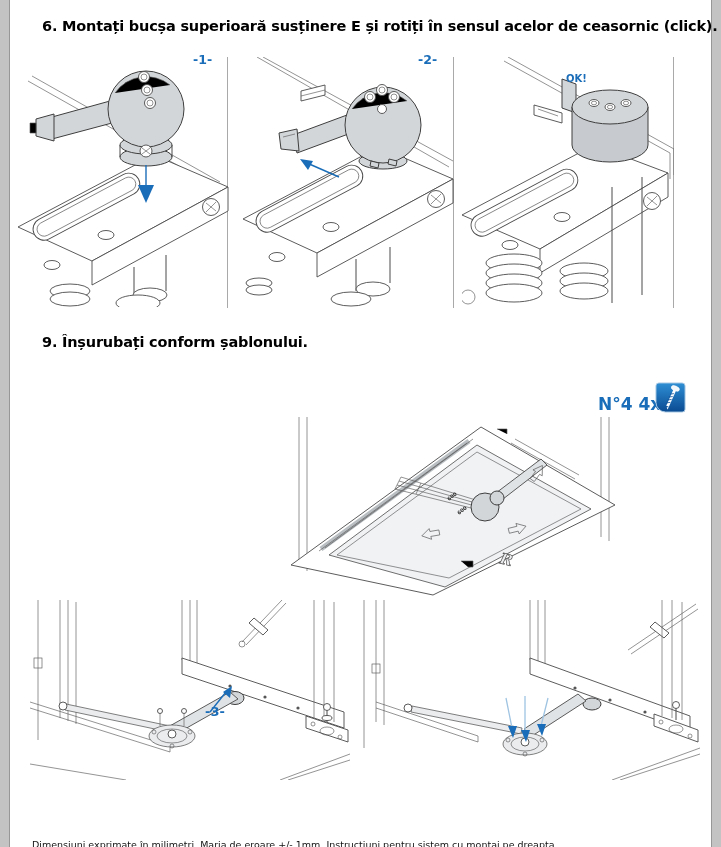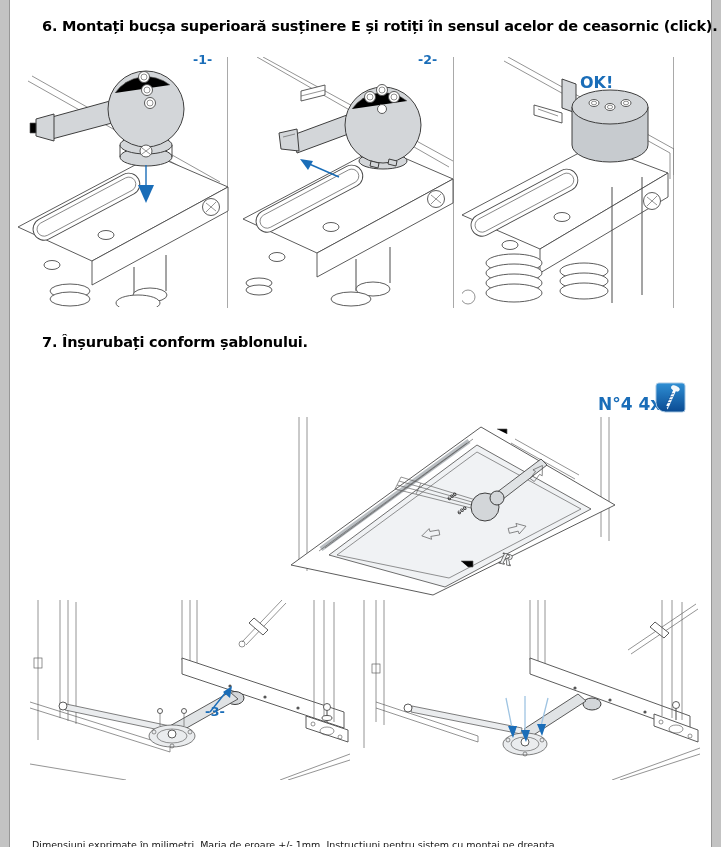--- a/index.html
+++ b/index.html
@@ -6,21 +6,21 @@
   body{font-family:"DejaVu Sans","Liberation Sans",sans-serif;background:#c3c3c3;}
   .page{position:relative;width:721px;height:847px;overflow:hidden;background:#c3c3c3;}
   .paper{position:absolute;left:9px;top:0;width:703px;height:847px;background:#ffffff;
          border-left:1px solid #979797;border-right:1px solid #979797;box-sizing:border-box;}
   .h6,.h7{position:absolute;font-weight:700;font-size:14.5px;color:#000;white-space:nowrap;letter-spacing:-0.2px;}
   .h6{left:32px;top:18px;}
   .h7{left:32px;top:334px;}
   .plabel{position:absolute;font-weight:700;font-size:12.5px;color:#1a6db8;}
   .l1{left:183px;top:52px;}
   .l2{left:408px;top:52px;}
-  .lok{left:570px;top:73px;font-size:16px;}
+  .lok{left:556px;top:73px;font-size:10px;}
   .l3{left:195px;top:704px;font-size:13px;}
   .spec{position:absolute;left:588px;top:394px;font-weight:700;font-size:17px;color:#1a6db8;white-space:nowrap;}
   .badge{position:absolute;left:645px;top:382px;width:31px;height:31px;}
   .ill{position:absolute;}
   .p1{left:8px;top:57px;width:212px;height:250px;}
   .p2{left:233px;top:57px;width:212px;height:250px;}
   .p3{left:452px;top:57px;width:212px;height:250px;}
   .mid{left:273px;top:417px;width:336px;height:180px;}
   .bl{left:20px;top:600px;width:320px;height:180px;}
   .br{left:350px;top:600px;width:340px;height:180px;}
@@ -173,21 +173,21 @@
           <ellipse class="thin" fill="none" cx="148" cy="50" rx="2.6" ry="1.8"></ellipse>
         <ellipse class="face" cx="164" cy="46" rx="5" ry="3.5"></ellipse>
           <ellipse class="thin" fill="none" cx="164" cy="46" rx="2.6" ry="1.8"></ellipse>
       </g>
     </svg>
 
     <div class="plabel l1">-1-</div>
     <div class="plabel l2">-2-</div>
     <div class="plabel lok">OK!</div>
 
-    <div class="h7">7. Înșurubați conform șablonului.</div>
+    <div class="h7">9. Înșurubați conform șablonului.</div>
 
     <div class="spec">N°4 4x16</div>
     <svg class="badge" viewBox="0 0 32 32">
       <defs>
         <linearGradient id="bg" x1="0" y1="0" x2="0" y2="1">
           <stop offset="0" stop-color="#2f8fd4"></stop>
             <stop offset="1" stop-color="#0a4a92"></stop>
         </linearGradient>
       </defs>
       <path d="M4,1 h24 a3,3 0 0 1 3,3 v24 a3,3 0 0 1 -3,3 h-17 a10,10 0 0 1 -10,-10 v-17 a3,3 0 0 1 3,-3 z" fill="url(#bg)" stroke="#a9c9e4" stroke-width="1"></path>

